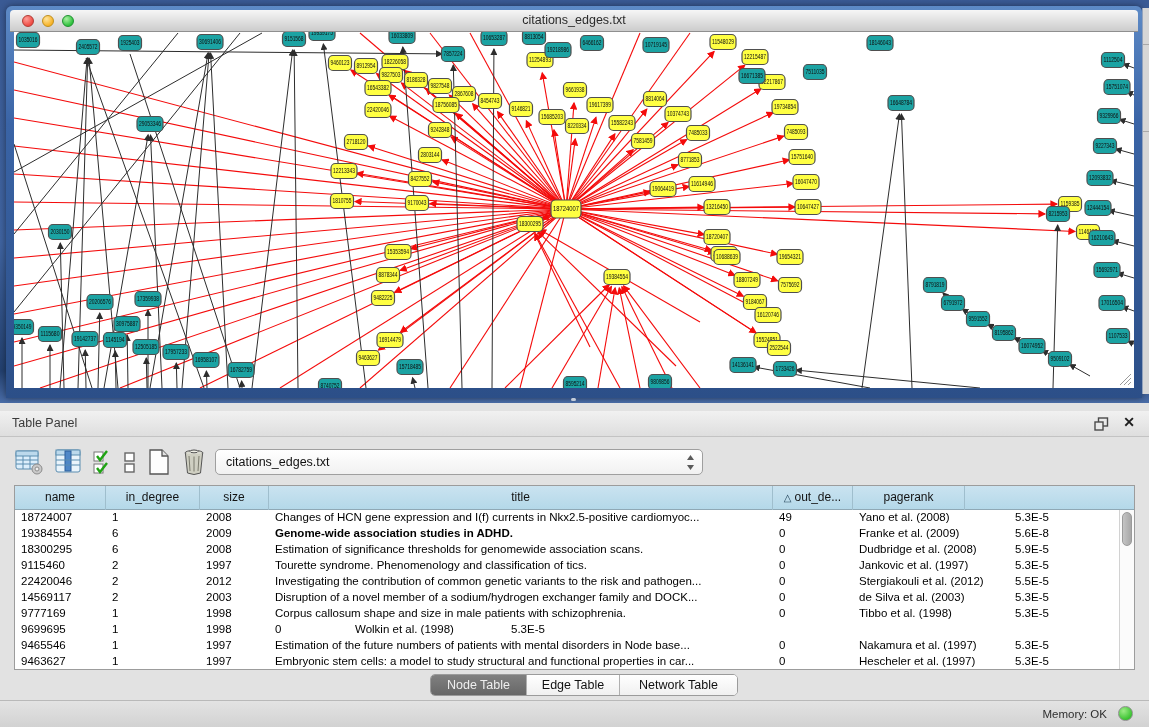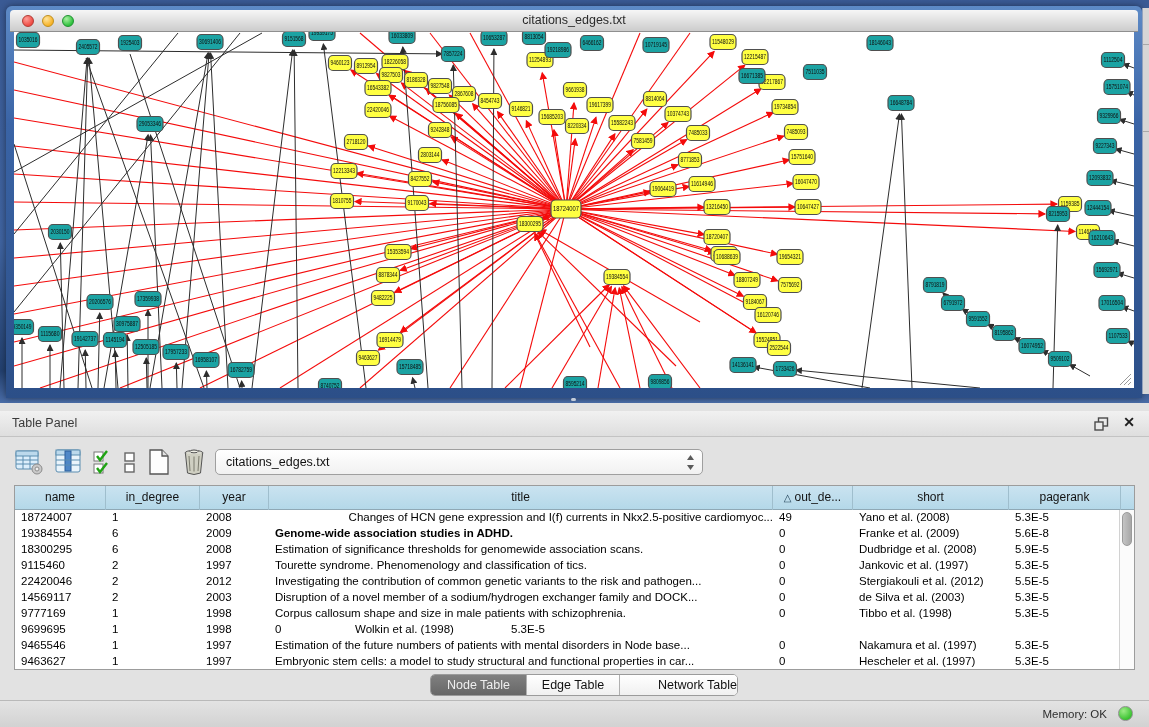--- a/index.html
+++ b/index.html
@@ -794,32 +794,31 @@
     <svg class="combo-arrows" width="9" height="17" viewBox="0 0 9 17">
       <path d="M4.5 1 L8 6 H1 Z" fill="#5a5a5a"></path>
       <path d="M4.5 16 L1 11 H8 Z" fill="#5a5a5a"></path>
     </svg>
   </div>
 
   <div class="tablebox">
     <div class="thead" id="thead">
         <div class="th" style="width: 91px;">name</div>
         <div class="th" style="width: 94px;">in_degree</div>
-        <div class="th" style="width: 69px;">year</div>
+        <div class="th" style="width: 69px;">size</div>
         <div class="th" style="width: 504px;">title</div>
         <div class="th" style="width: 80px;"><span class="sort-tri">△</span>out_de...</div>
-        <div class="th" style="width: 156px;">short</div>
         <div class="th" style="width: 112px;">pagerank</div>
       </div>
     <div class="tbody" id="tbody">
         <div class="tr">
           <div class="td" style="width: 91px;">18724007</div>
           <div class="td" style="width: 94px;">1</div>
           <div class="td" style="width: 69px;">2008</div>
-          <div class="td" style="width: 504px; text-align: right;">Changes of HCN gene expression and I(f) currents in Nkx2.5-positive cardiomyoc...</div>
+          <div class="td" style="width: 504px;">Changes of HCN gene expression and I(f) currents in Nkx2.5-positive cardiomyoc...</div>
           <div class="td" style="width: 80px;">49</div>
           <div class="td" style="width: 156px;">Yano et al. (2008)</div>
           <div class="td" style="width: 112px;">5.3E-5</div>
         </div>
         <div class="tr">
           <div class="td" style="width: 91px;">19384554</div>
           <div class="td" style="width: 94px;">6</div>
           <div class="td" style="width: 69px;">2009</div>
           <div class="td" style="width: 504px; font-weight: bold;">Genome-wide association studies in ADHD.</div>
           <div class="td" style="width: 80px;">0</div>
@@ -899,20 +898,20 @@
         </div>
       </div>
     <div class="vscroll">
       <div class="vthumb"></div>
     </div>
   </div>
 
   <div class="tabs" id="tabs">
       <div class="tab sel" style="width: 96px;">Node Table</div>
       <div class="tab" style="width: 93px;">Edge Table</div>
-      <div class="tab" style="width: 117px; text-align: right;">Network Table</div>
+      <div class="tab" style="width: 117px;">Network Table</div>
     </div>
 
   <div class="statusbar">
     <span class="mem-label">Memory: OK</span>
     <span class="mem-dot"></span>
   </div>
 </div>
 
 </body></html>

